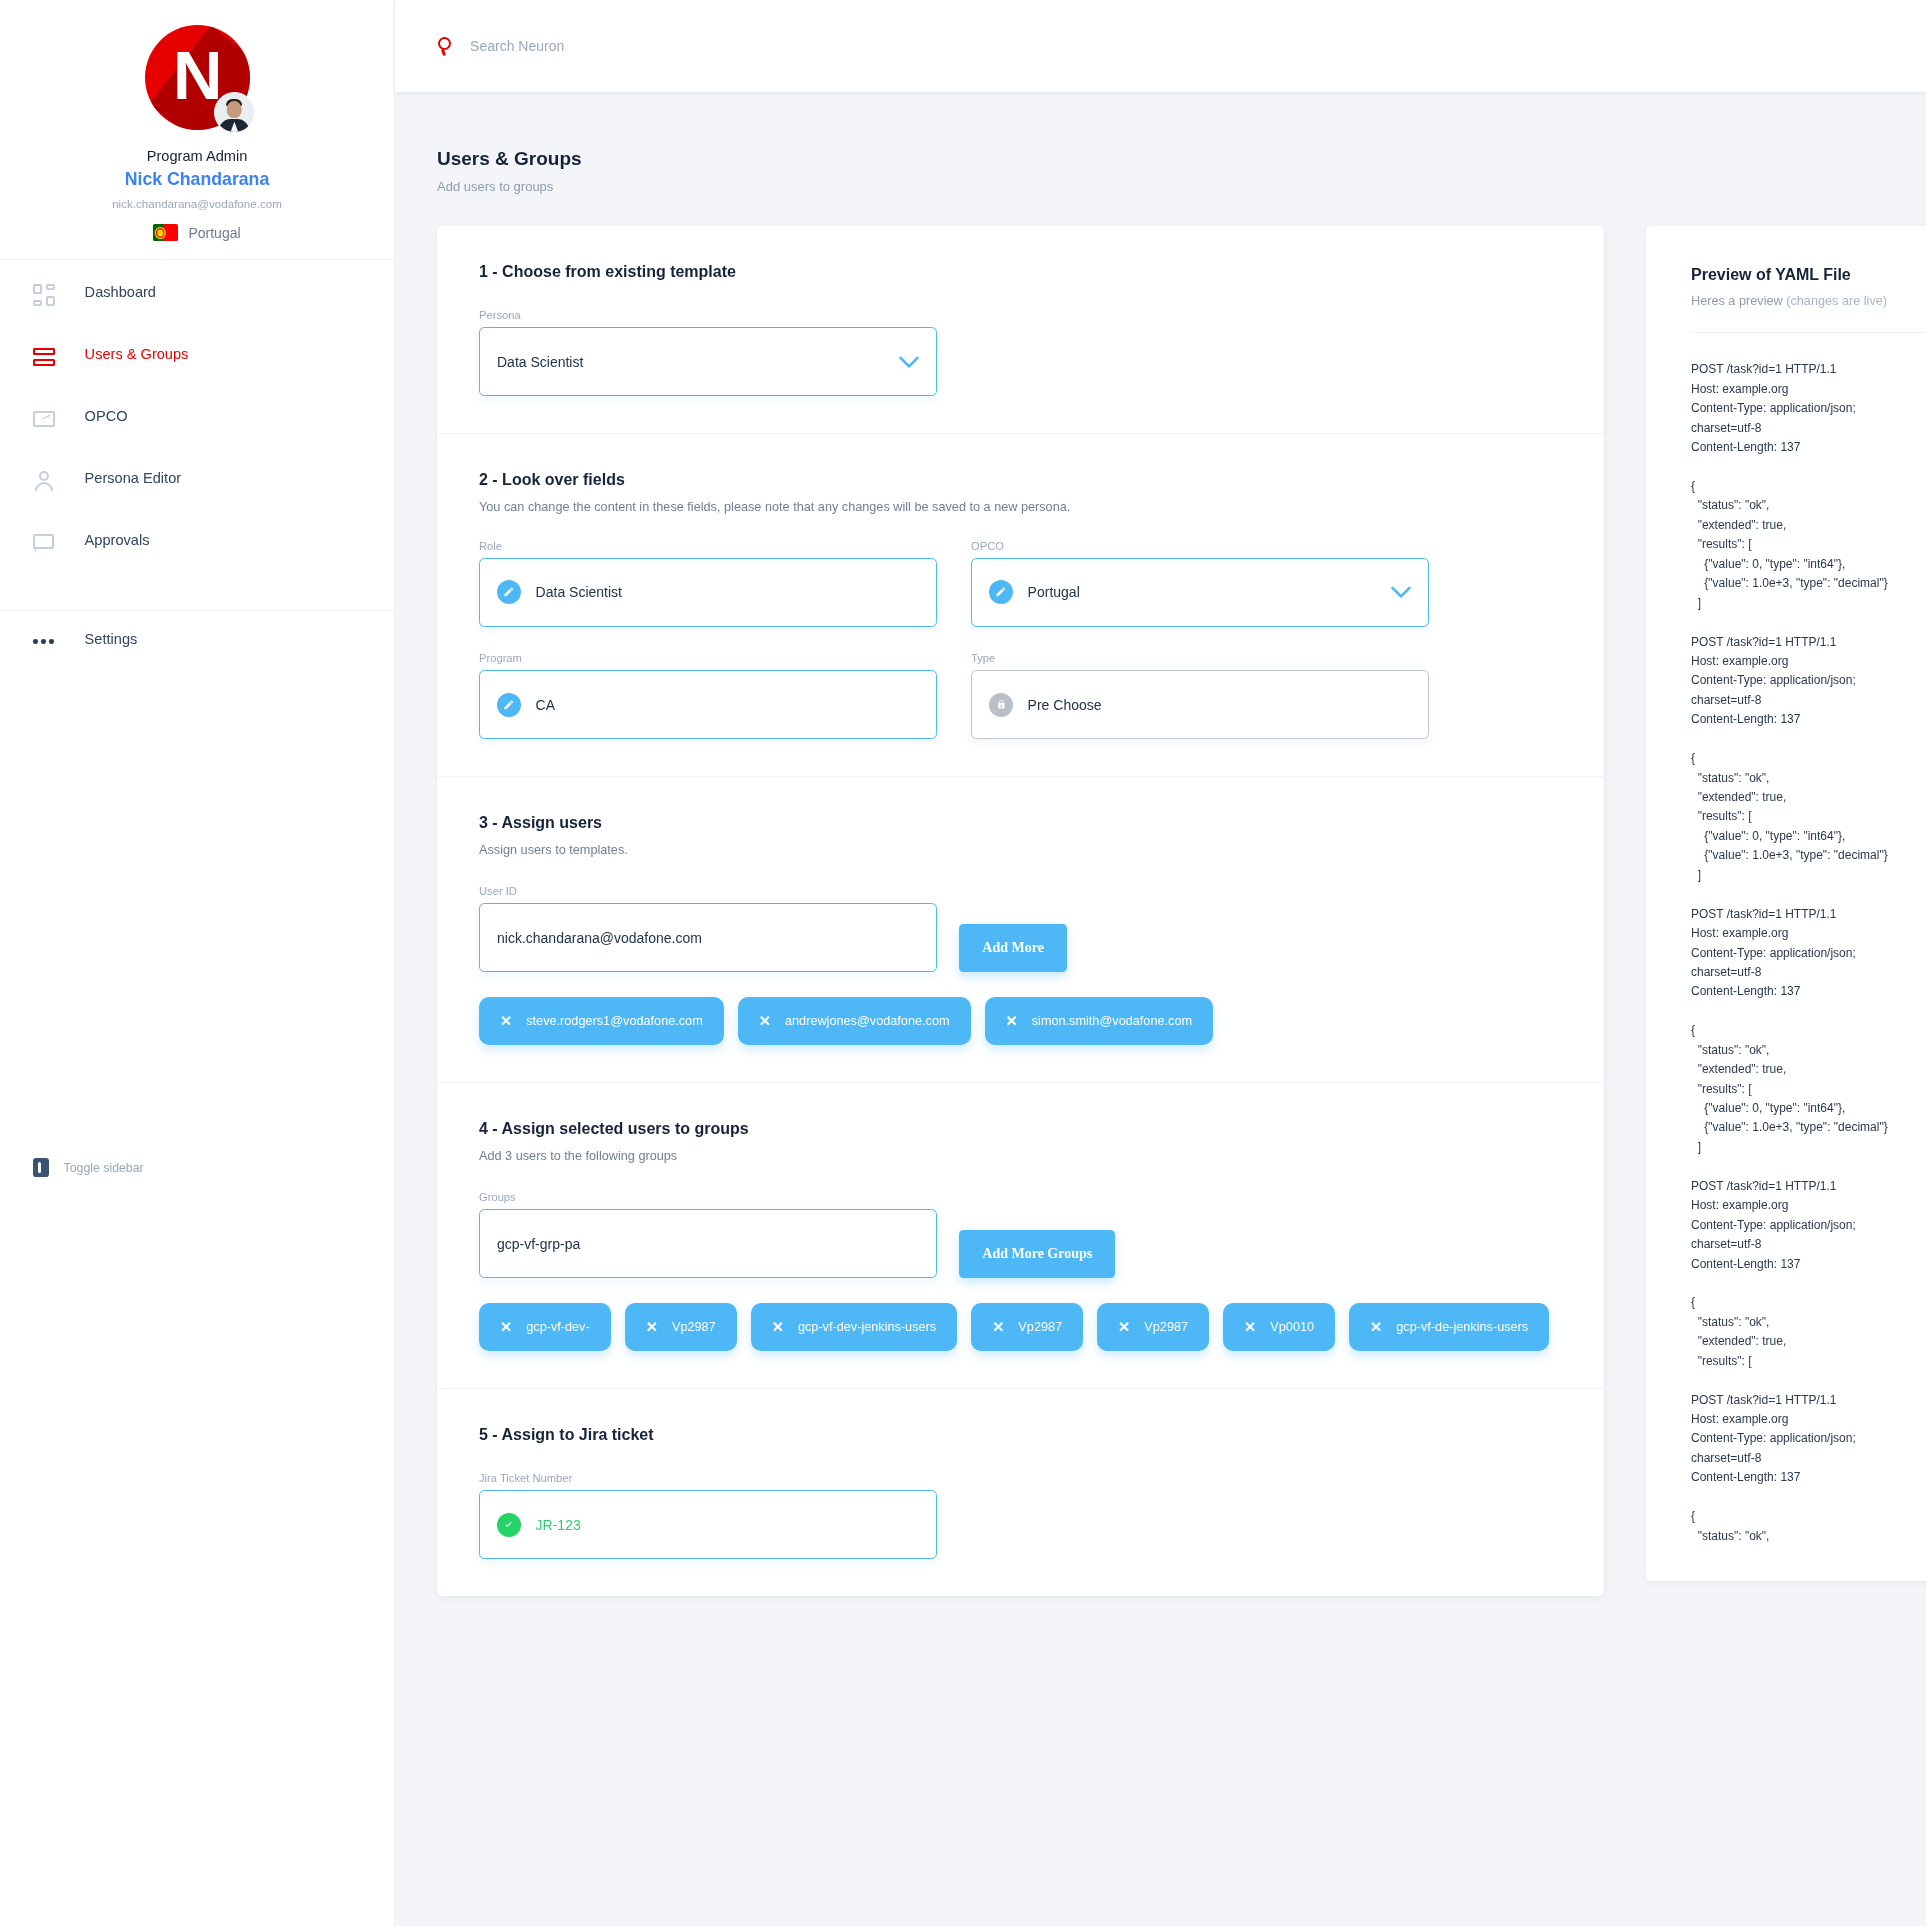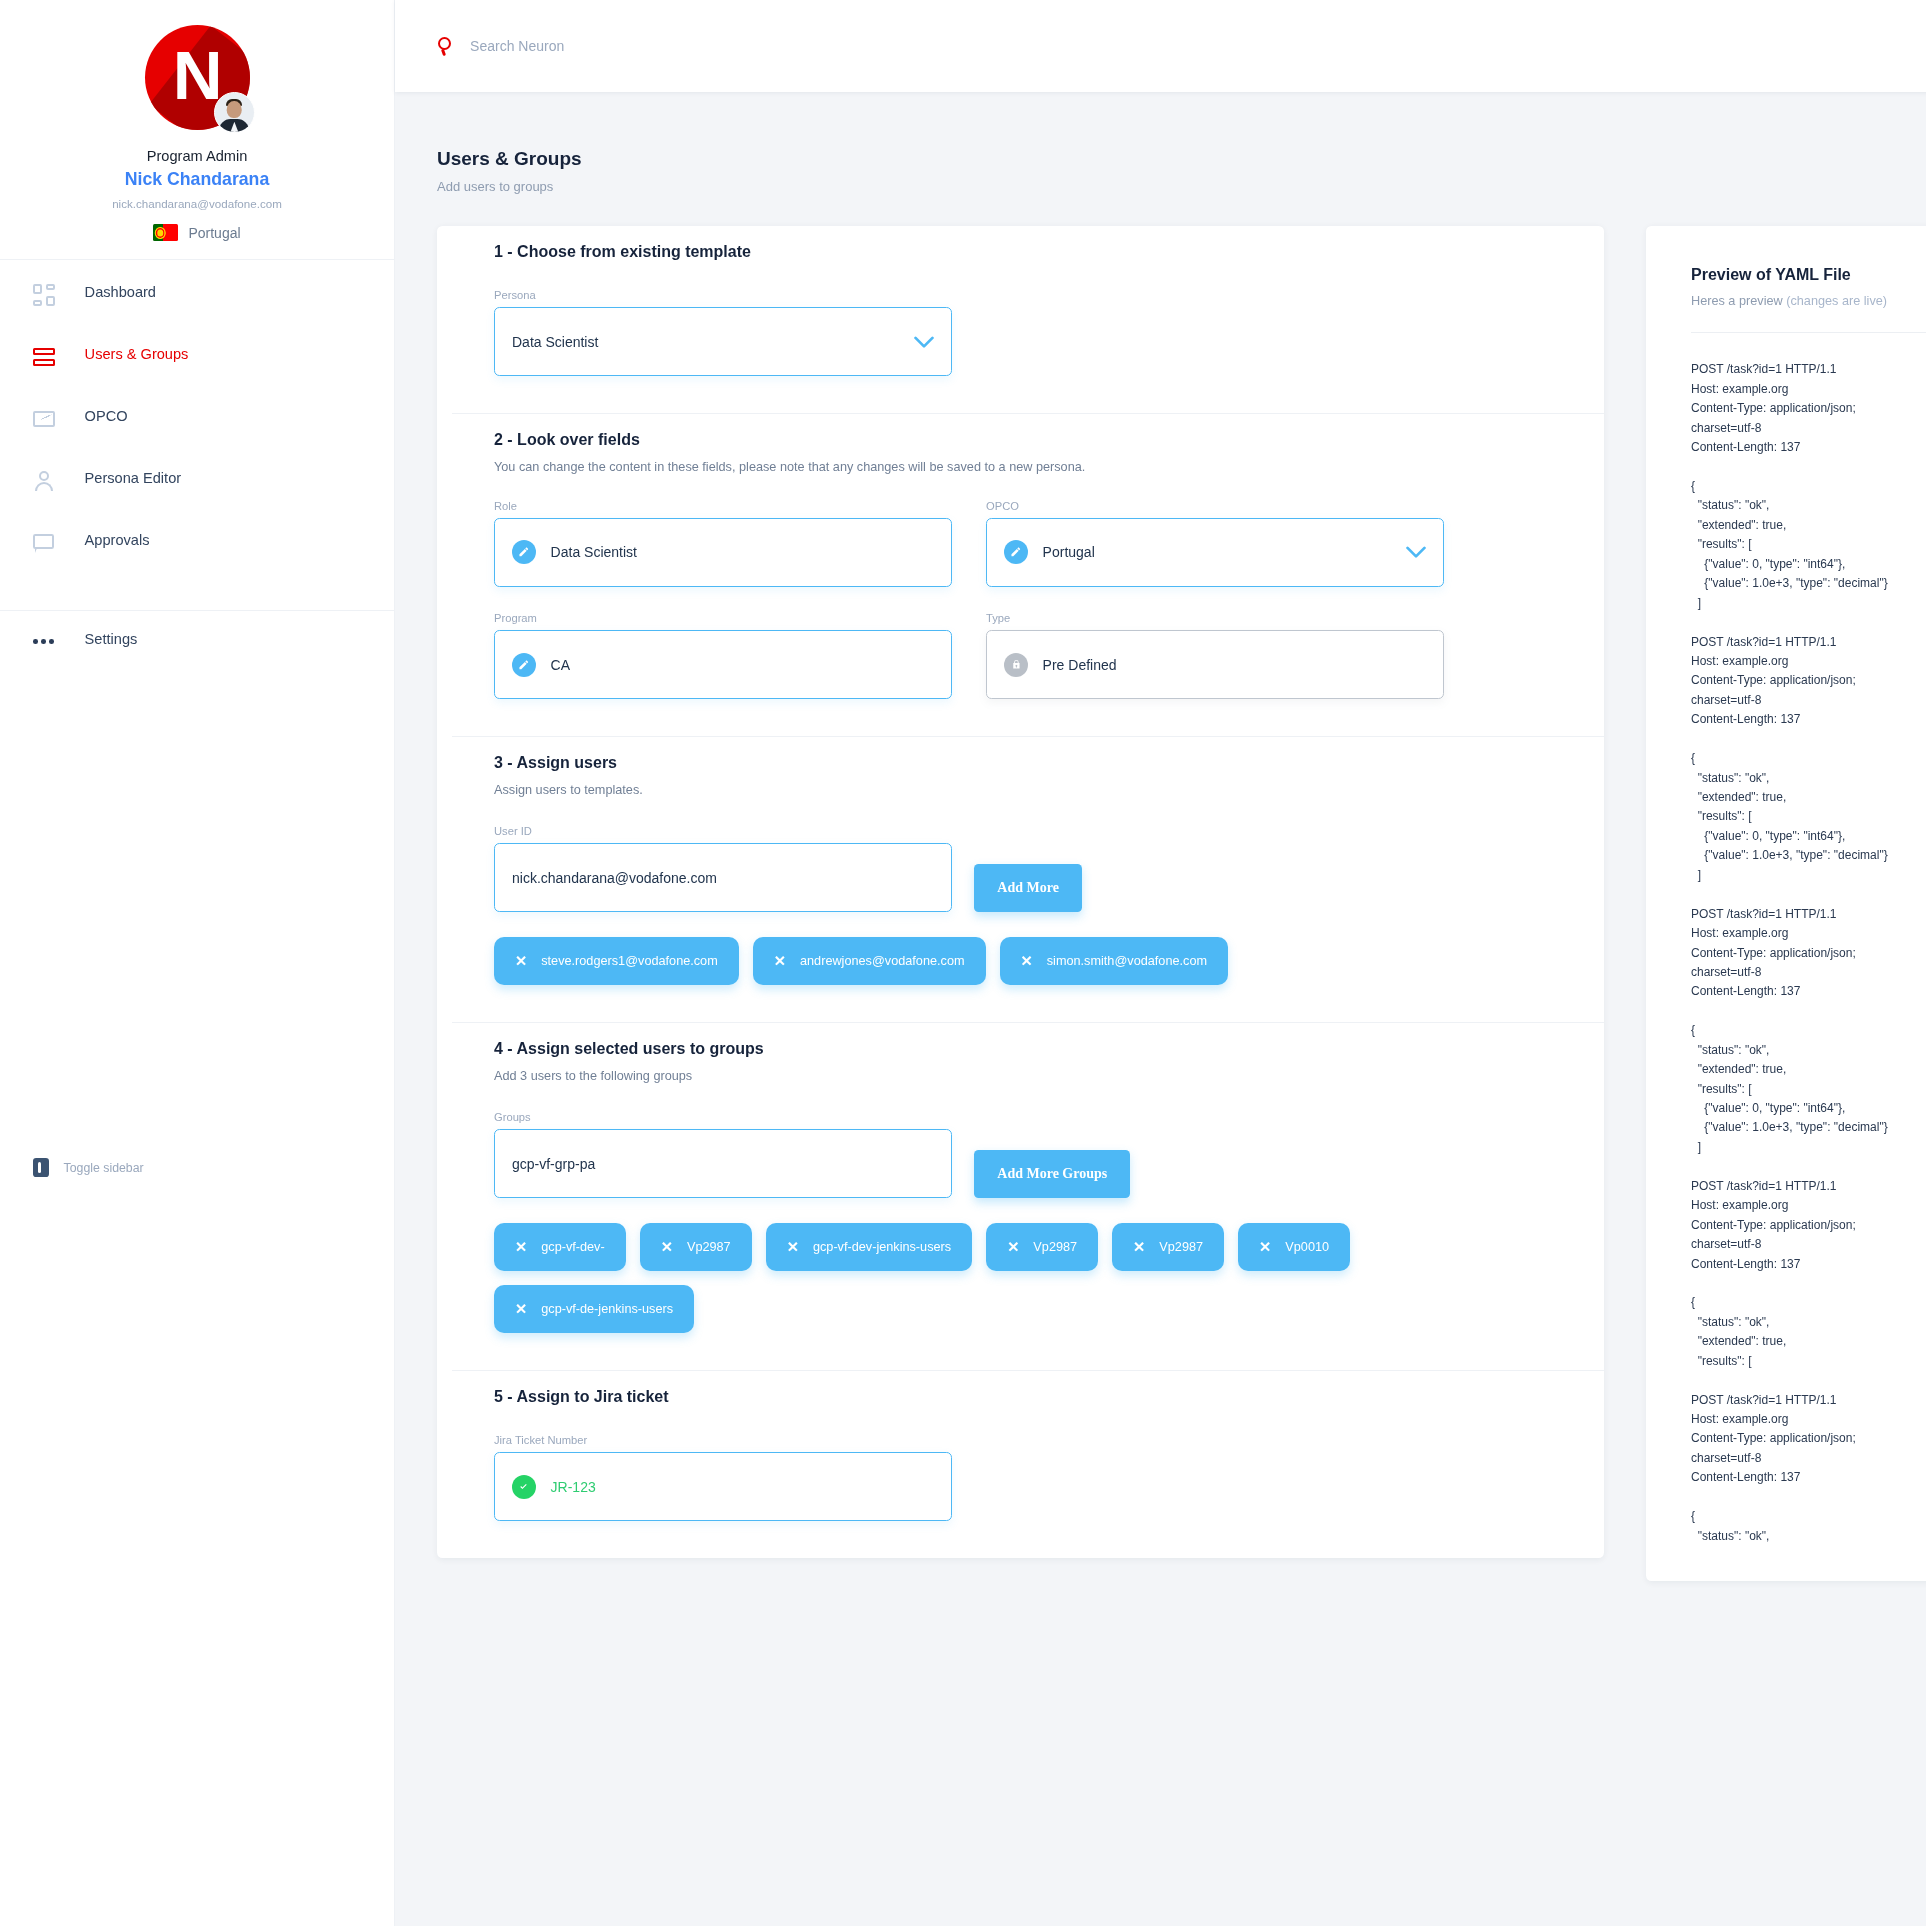--- a/index.html
+++ b/index.html
@@ -286,21 +286,21 @@
 
   .columns { display: flex; gap: 42px; align-items: flex-start; padding-bottom: 46px; }
 
   .card {
     background: #ffffff;
     border-radius: 5.4px;
     box-shadow: 0 1.2px 6.2px rgba(25,45,75,.06);
     overflow: hidden;
   }
   .form-card { width: 1167px; flex: 0 0 1167px; }
-  .section { padding: 17px 42px 37px 42px; border-bottom: 1.2px solid #eef1f5; margin-left: 15px; }
+  .section { padding: 37px 42px 37px 42px; border-bottom: 1.2px solid #eef1f5; }
   .section:last-child { border-bottom: none; }
   .sec-title { font-size: 16px; font-weight: 600; color: #16233b; margin-bottom: 10.8px; }
   .sec-sub { font-size: 12.7px; color: #707f95; }
 
   .field-label { font-size: 11.2px; color: #9aa8bd; margin-bottom: 6.2px; }
   .fld {
     height: 69px;
     border: 1.5px solid #4db8f5;
     border-radius: 5.4px;
     background: #fff;
@@ -568,21 +568,21 @@
                 </div>
               </div>
               <div class="col">
                 <div class="field-label">Type</div>
                 <div class="fld grey">
                   <span class="badge-icon grey">
                     <svg width="10.8" height="10.8" viewBox="0 0 24 24">
                         <path d="M17 9V7a5 5 0 0 0-10 0v2H5v12h14V9h-2zm-8-2a3 3 0 0 1 6 0v2H9V7zm4 9.7V19h-2v-2.3a2 2 0 1 1 2 0z" fill="#ffffff"></path>
                       </svg>
                   </span>
-                  <span>Pre Defined</span>
+                  <span>Pre Choose</span>
                 </div>
               </div>
             </div>
           </div>
 
           <div class="section">
             <div class="sec-title">3 - Assign users</div>
             <div class="sec-sub">Assign users to templates.</div>
 
             <div style="margin-top:28px">

